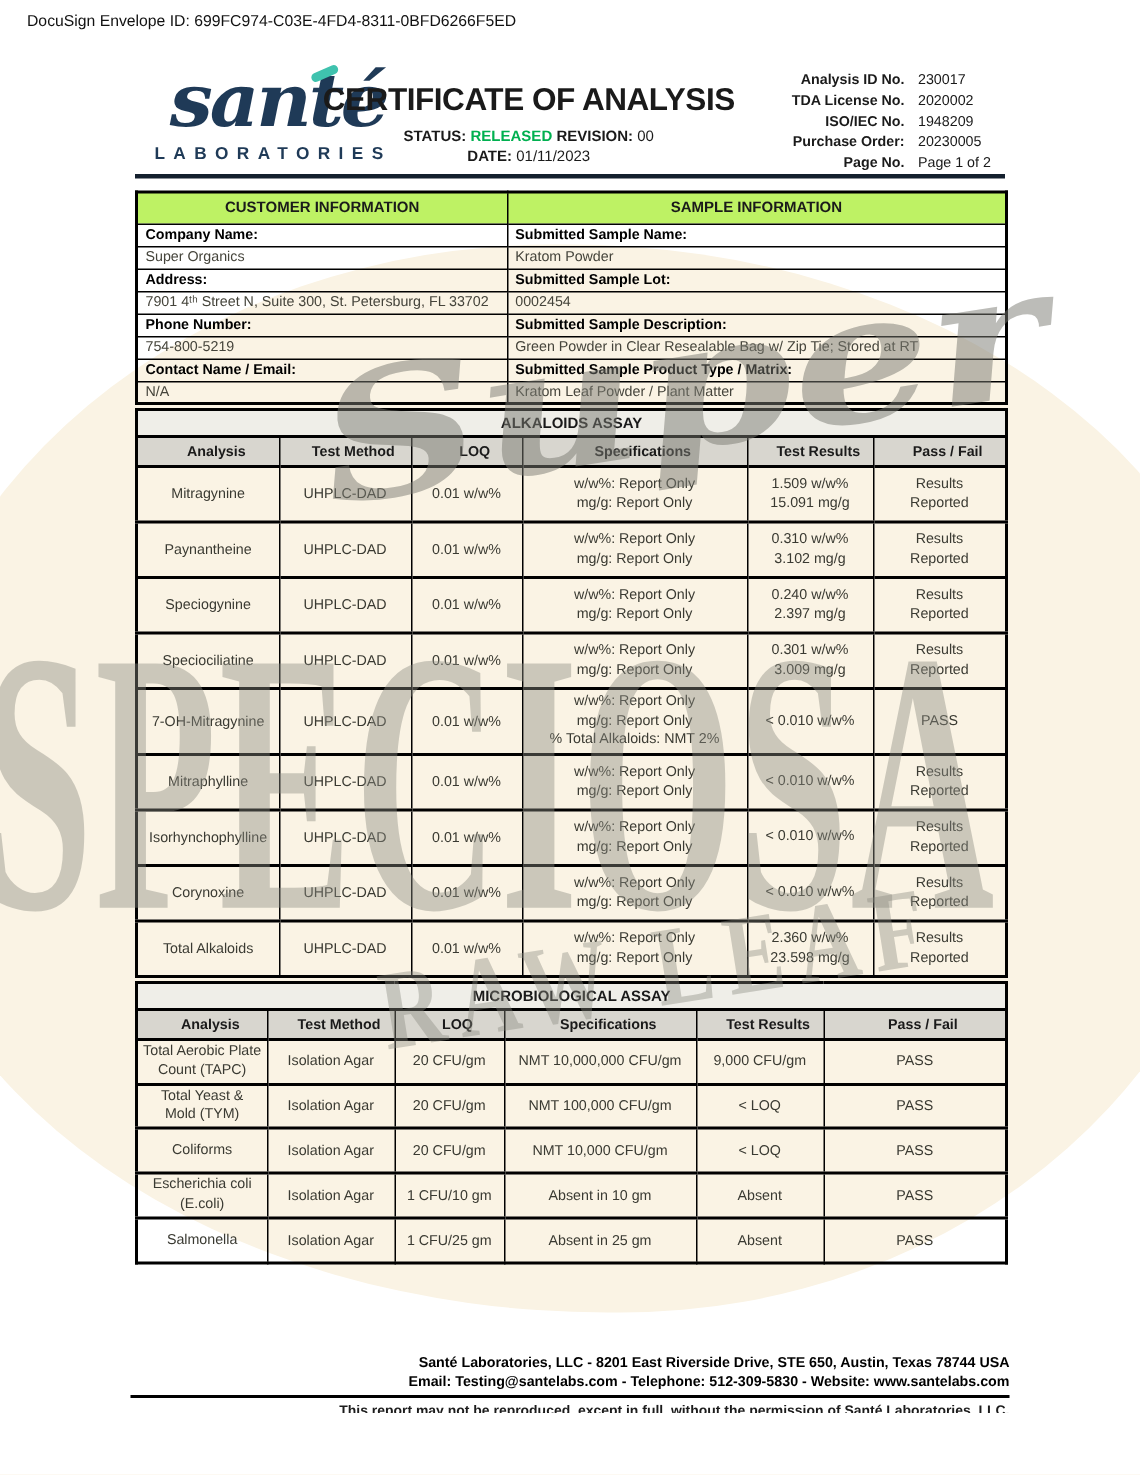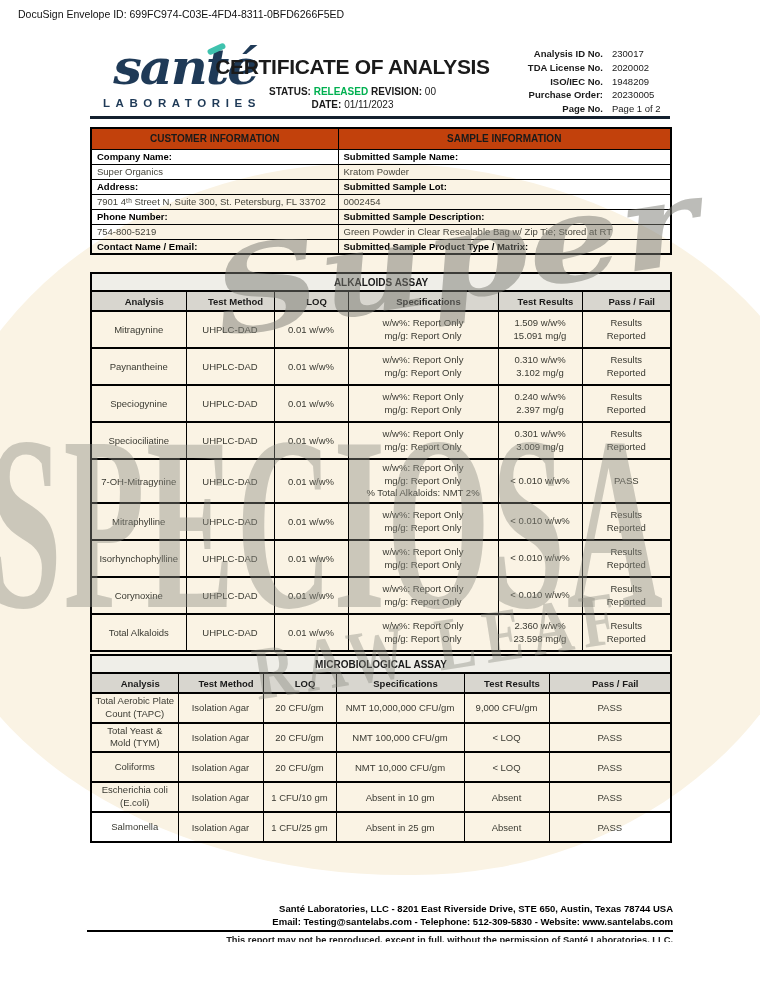--- a/index.html
+++ b/index.html
@@ -37,21 +37,21 @@
   .meta-row{display:flex;line-height:13.8px;}
   .meta-label{flex:1;text-align:right;font-weight:bold;padding-right:9px;white-space:nowrap;}
   .meta-value{width:58px;text-align:left;white-space:nowrap;}
   .header-rule{position:absolute;left:90px;top:116px;width:580px;height:2.5px;background:#14202e;}
   
   table{border-collapse:collapse;table-layout:fixed;}
   .info-table{position:absolute;left:90px;top:127px;width:580px;font-size:9.5px;border:2px solid #000;}
   .info-table td{border:1px solid #000;padding:1px 0 1px 5px;vertical-align:middle;}
   .info-table tr{height:15px;}
   .info-table tr.hd{height:21px;}
-  .info-table tr.hd td{background:#c2410c;font-weight:bold;text-align:center;font-size:10px;padding-left:0;}
+  .info-table tr.hd td{background:#bef264;font-weight:bold;text-align:center;font-size:10px;padding-left:0;}
   .info-table tr.lr td{font-weight:bold;color:#000;}
   .info-table tr.vr td{color:#45443b;}
   .col-l{width:247px;}.col-r{width:333px;}
   .assay{position:absolute;left:90px;width:580px;font-size:9.5px;border:2px solid #000;}
   .alk{top:272px;}
   .micro{top:654px;}
   .assay td,.assay th{border:1px solid #000;text-align:center;vertical-align:middle;padding:1px 2px;}
   .assay tr.band{height:18px;}
   .assay tr.band th{background:#efeee8;font-size:10px;border-bottom-width:2px;}
   .assay tr.cols{height:20px;}
@@ -153,20 +153,24 @@
         <td>Submitted Sample Description:</td>
       </tr>
       <tr class="vr">
         <td>754-800-5219</td>
         <td>Green Powder in Clear Resealable Bag w/ Zip Tie; Stored at RT</td>
       </tr>
       <tr class="lr">
         <td>Contact Name / Email:</td>
         <td>Submitted Sample Product Type / Matrix:</td>
       </tr>
+      <tr class="vr">
+        <td>N/A</td>
+        <td>Kratom Leaf Powder / Plant Matter</td>
+      </tr>
     </tbody>
       </table>
 
     <table class="assay alk">
       <colgroup>
           <col style="width:95px">
           <col style="width:88px">
           <col style="width:74px">
           <col style="width:150px">
           <col style="width:84px">

